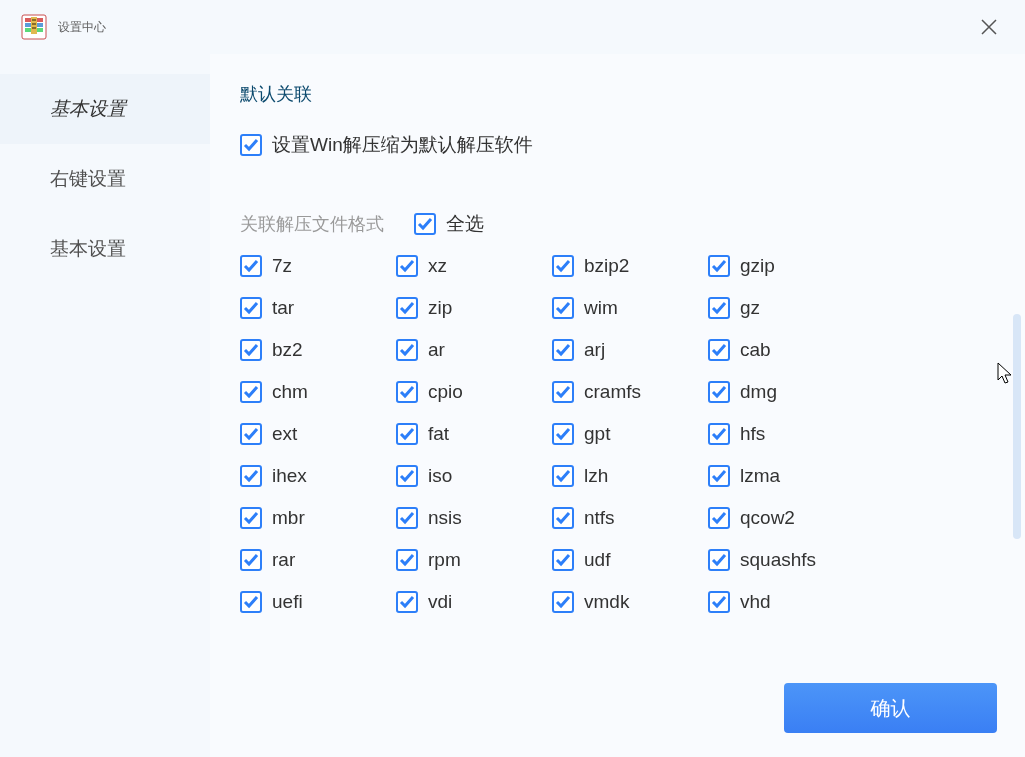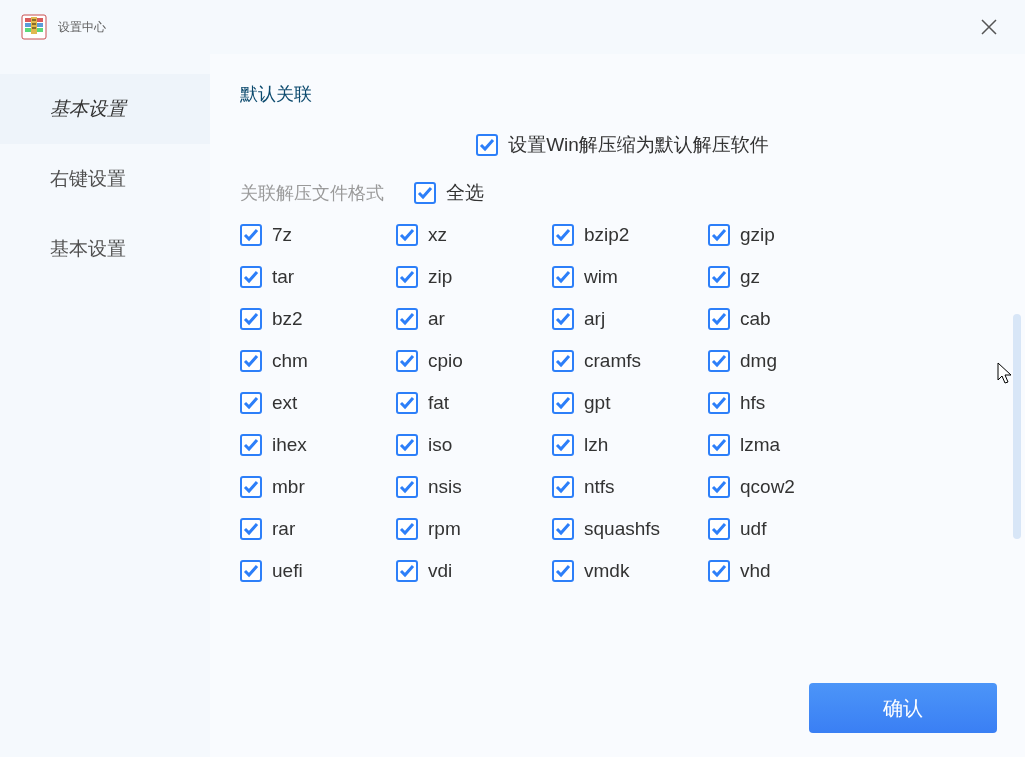--- a/index.html
+++ b/index.html
@@ -14,37 +14,37 @@
 .body { display: flex; height: calc(100% - 54px); }
 
 .sidebar { width: 210px; padding-top: 20px; }
 .sidebar-item { padding: 22px 0 22px 50px; font-size: 19px; color: #505050; cursor: pointer; }
 .sidebar-item.active { background: #eef4fa; color: #333; font-style: italic; }
 
 .content { flex: 1; padding: 28px 20px 0 30px; background: #f9fbfe; position: relative; }
 
 .section-label { font-size: 18px; color: #0c4a6e; margin-bottom: 26px; }
 
-.row-default { display: flex; align-items: center; margin-bottom: 22px; justify-content: center; }
+.row-default { display: flex; align-items: center; margin-bottom: 53px; }
 .row-assoc-header { display: flex; align-items: center; margin-bottom: 18px; }
 .assoc-label { font-size: 18px; color: #9a9a9a; margin-right: 30px; }
 
 .checkbox { width: 22px; height: 22px; border: 2px solid #2d7ff9; border-radius: 3px; display: inline-flex; align-items: center; justify-content: center; margin-right: 10px; cursor: pointer; flex-shrink: 0; background: #fff; }
 .checkbox svg { width: 16px; height: 16px; stroke: #2d7ff9; stroke-width: 3; fill: none; }
 .cb-label { font-size: 19px; color: #333; }
 
 .format-grid { display: grid; grid-template-columns: repeat(4, 156px); row-gap: 20px; column-gap: 0; }
 .format-item { display: flex; align-items: flex-start; }
 .format-item .cb-label { font-size: 19px; color: #333; }
 
 .scroll-area { height: 420px; overflow: hidden; }
 
 .scroll-track { position: absolute; right: 4px; top: 260px; width: 8px; height: 225px; background: #d8e6f7; border-radius: 4px; }
 
-.confirm-btn { position: absolute; right: 28px; bottom: 24px; width: 188px; height: 50px; background: linear-gradient(180deg, #4c95f8, #3a7ff4); color: #fff; font-size: 20px; border: none; border-radius: 4px; cursor: pointer; display: flex; align-items: center; justify-content: center; }
+.confirm-btn { position: absolute; right: 28px; bottom: 24px; width: 213px; height: 50px; background: linear-gradient(180deg, #4c95f8, #3a7ff4); color: #fff; font-size: 20px; border: none; border-radius: 4px; cursor: pointer; display: flex; align-items: center; justify-content: center; }
 
 .cursor-arrow { position: absolute; right: 10px; top: 362px; pointer-events: none; }
 .cursor-arrow svg { width: 18px; height: 24px; }
 </style>
 </head>
 <body>
 
 <div class="titlebar">
   <span class="app-icon">
     <svg viewBox="0 0 28 28">
@@ -336,29 +336,29 @@
               </svg>
             </span>
             <span class="cb-label">rpm</span>
           </div>
           <div class="format-item">
             <span class="checkbox">
               <svg viewBox="0 0 16 16">
                 <polyline points="2,8 6,12 14,3"></polyline>
               </svg>
             </span>
+            <span class="cb-label">udf</span>
+          </div>
+          <div class="format-item">
+            <span class="checkbox">
+              <svg viewBox="0 0 16 16">
+                <polyline points="2,8 6,12 14,3"></polyline>
+              </svg>
+            </span>
             <span class="cb-label">squashfs</span>
-          </div>
-          <div class="format-item">
-            <span class="checkbox">
-              <svg viewBox="0 0 16 16">
-                <polyline points="2,8 6,12 14,3"></polyline>
-              </svg>
-            </span>
-            <span class="cb-label">udf</span>
           </div>
           <div class="format-item">
             <span class="checkbox">
               <svg viewBox="0 0 16 16">
                 <polyline points="2,8 6,12 14,3"></polyline>
               </svg>
             </span>
             <span class="cb-label">uefi</span>
           </div>
           <div class="format-item">

